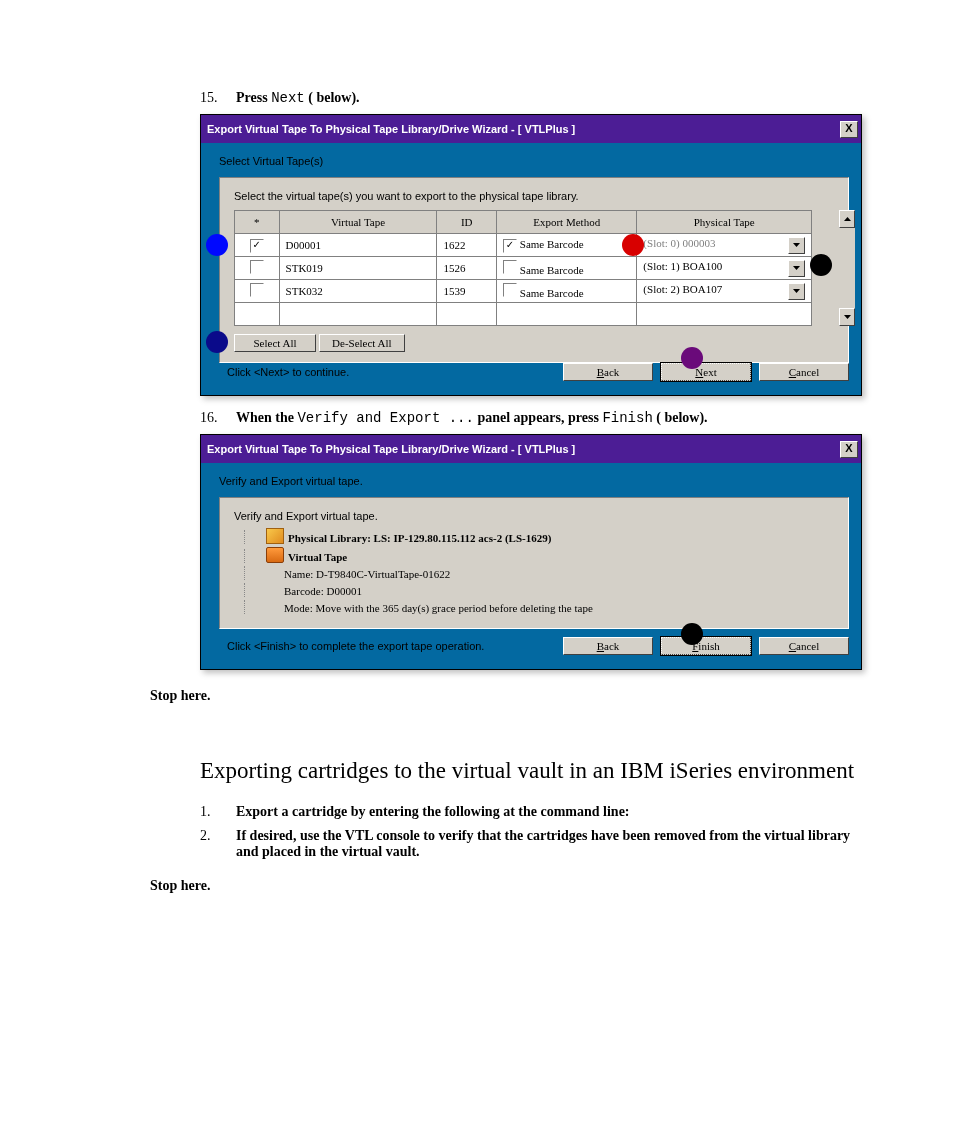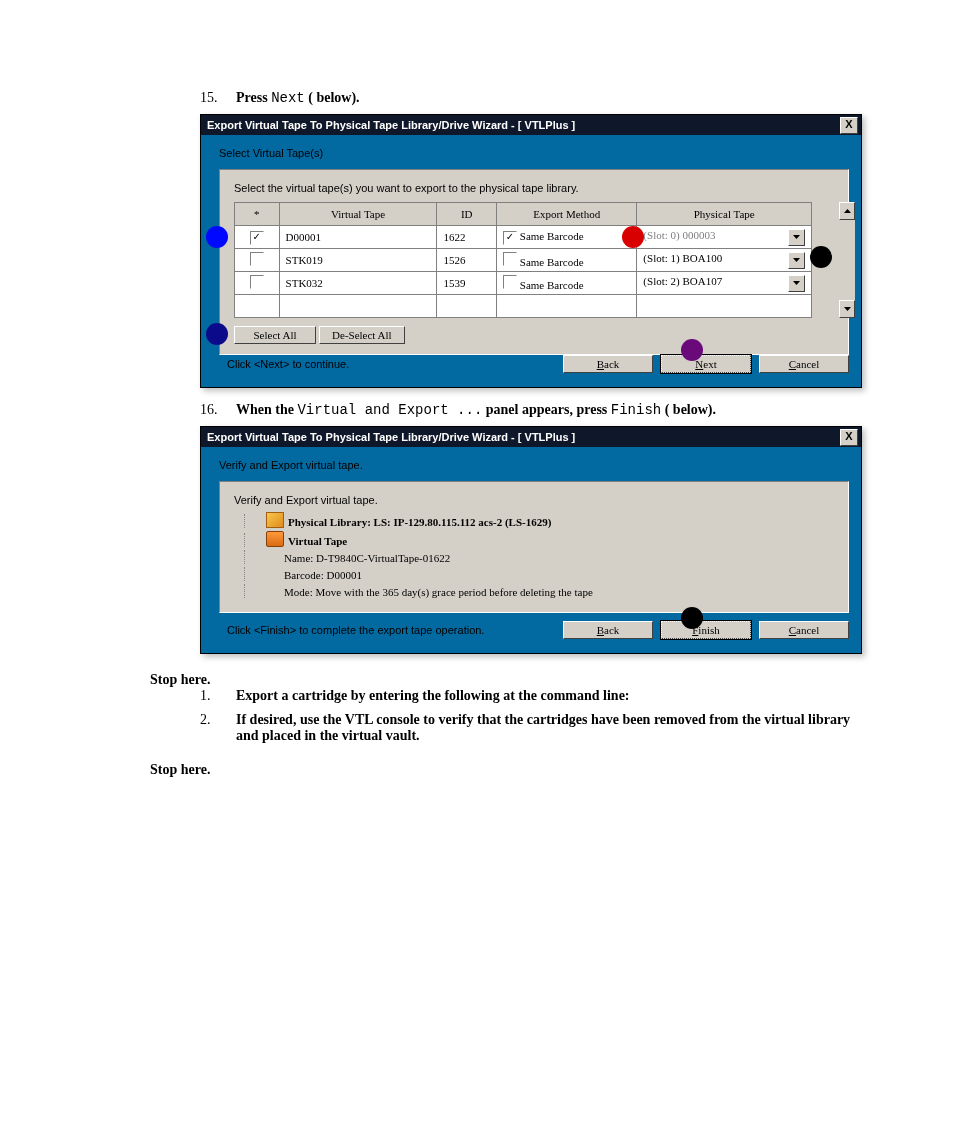--- a/index.html
+++ b/index.html
@@ -2,21 +2,21 @@
 <html><head>
 <meta charset="utf-8">
 <style>
 html,body{margin:0;padding:0;background:#fff;font-family:Georgia,'Times New Roman',serif;color:#000}
 .page{width:954px;min-height:1145px;position:relative;padding:90px 80px 40px 200px;box-sizing:border-box}
 .step{display:flex;margin-bottom:8px;font-family:Georgia,serif;font-size:14px}
 .step .num{width:30px;text-align:left;margin-right:6px;font-weight:normal}
 .step .body{flex:1;font-weight:bold}
 .step .body .mono{font-family:'Courier New',monospace;font-weight:normal}
 .wiz{width:660px;margin:8px 0 14px 0;border:1px solid #000;background:#d4d0c8;font-family:Tahoma,Arial,sans-serif;font-size:11px;box-shadow:3px 3px 6px rgba(0,0,0,.25)}
-.titlebar{background:#0f172a;color:#fff;height:20px;display:flex;align-items:center;padding:0 3px 0 6px;font-weight:bold}
+.titlebar{background:#4c1d95;color:#fff;height:28px;display:flex;align-items:center;padding:0 3px 0 6px;font-weight:bold}
 .titlebar .ttl{flex:1;white-space:nowrap}
 .titlebar .xbtn{width:16px;height:15px;background:#d4d0c8;border:1px solid;border-color:#fff #404040 #404040 #fff;font:bold 11px/13px Arial;text-align:center;color:#000}
 .panel{background:#0369a1;padding:12px 12px 14px 18px}
 .panel .hdr{margin-bottom:10px}
 .group{background:#d4d0c8;border:1px solid #fff;border-top-color:#808080;border-left-color:#808080;padding:12px 10px 10px 14px;margin-top:2px}
 .tablewrap{margin-top:8px;position:relative}
 table.tbl{border-collapse:collapse;background:#fff;width:578px}
 table.tbl th,table.tbl td{border:1px solid #808080;font:11px Tahoma;padding:2px 6px;height:18px;text-align:left;vertical-align:middle}
 table.tbl th{background:#d4d0c8;font-weight:normal;text-align:center}
 .chk{display:inline-block;width:12px;height:12px;background:#fff;border:1px solid;border-color:#808080 #fff #fff #808080;text-align:center;font:10px/10px Arial}
@@ -171,21 +171,21 @@
         <span class="btn"><span class="u">B</span><span>ack</span></span>
         <span class="btn default"><span class="u">N</span><span>ext</span></span>
         <span class="btn"><span class="u">C</span><span>ancel</span></span>
       </div>
     </div>
   </div>
 
   <div class="step">
     <div class="num">16.</div>
     <div class="body">
-      <span>When the </span><span class="mono">Virtual and Export ...</span><span> panel appears, press </span><span class="mono">Finish</span><span> (   below).</span>
+      <span>When the </span><span class="mono">Verify and Export ...</span><span> panel appears, press </span><span class="mono">Finish</span><span> (   below).</span>
     </div>
   </div>
 
   <div class="wiz pos">
     <div class="titlebar">
       <span class="ttl">Export Virtual Tape To Physical Tape Library/Drive Wizard - [ VTLPlus ]</span>
       <div class="xbtn"><span>X</span></div>
     </div>
     <div class="panel">
       <div class="hdr">Verify and Export virtual tape.</div>
@@ -221,20 +221,21 @@
         <div class="hint">Click &lt;Finish&gt; to complete the export tape operation.</div>
         <span class="btn"><span class="u">B</span><span>ack</span></span>
         <span class="btn default"><span class="u">F</span><span>inish</span></span>
         <span class="btn"><span class="u">C</span><span>ancel</span></span>
       </div>
     </div>
   </div>
 
   <div class="stopline">Stop here.</div>
 
+  <div class="section-title">Exporting cartridges to the virtual vault in an IBM iSeries environment</div>
 
   <div class="step">
     <div class="num">1.</div>
     <div class="body">Export a cartridge by entering the following at the command line:</div>
   </div>
 
   <div class="step">
     <div class="num">2.</div>
     <div class="body">If desired, use the VTL console to verify that the cartridges have been removed from the virtual library and placed in the virtual vault.</div>
   </div>

